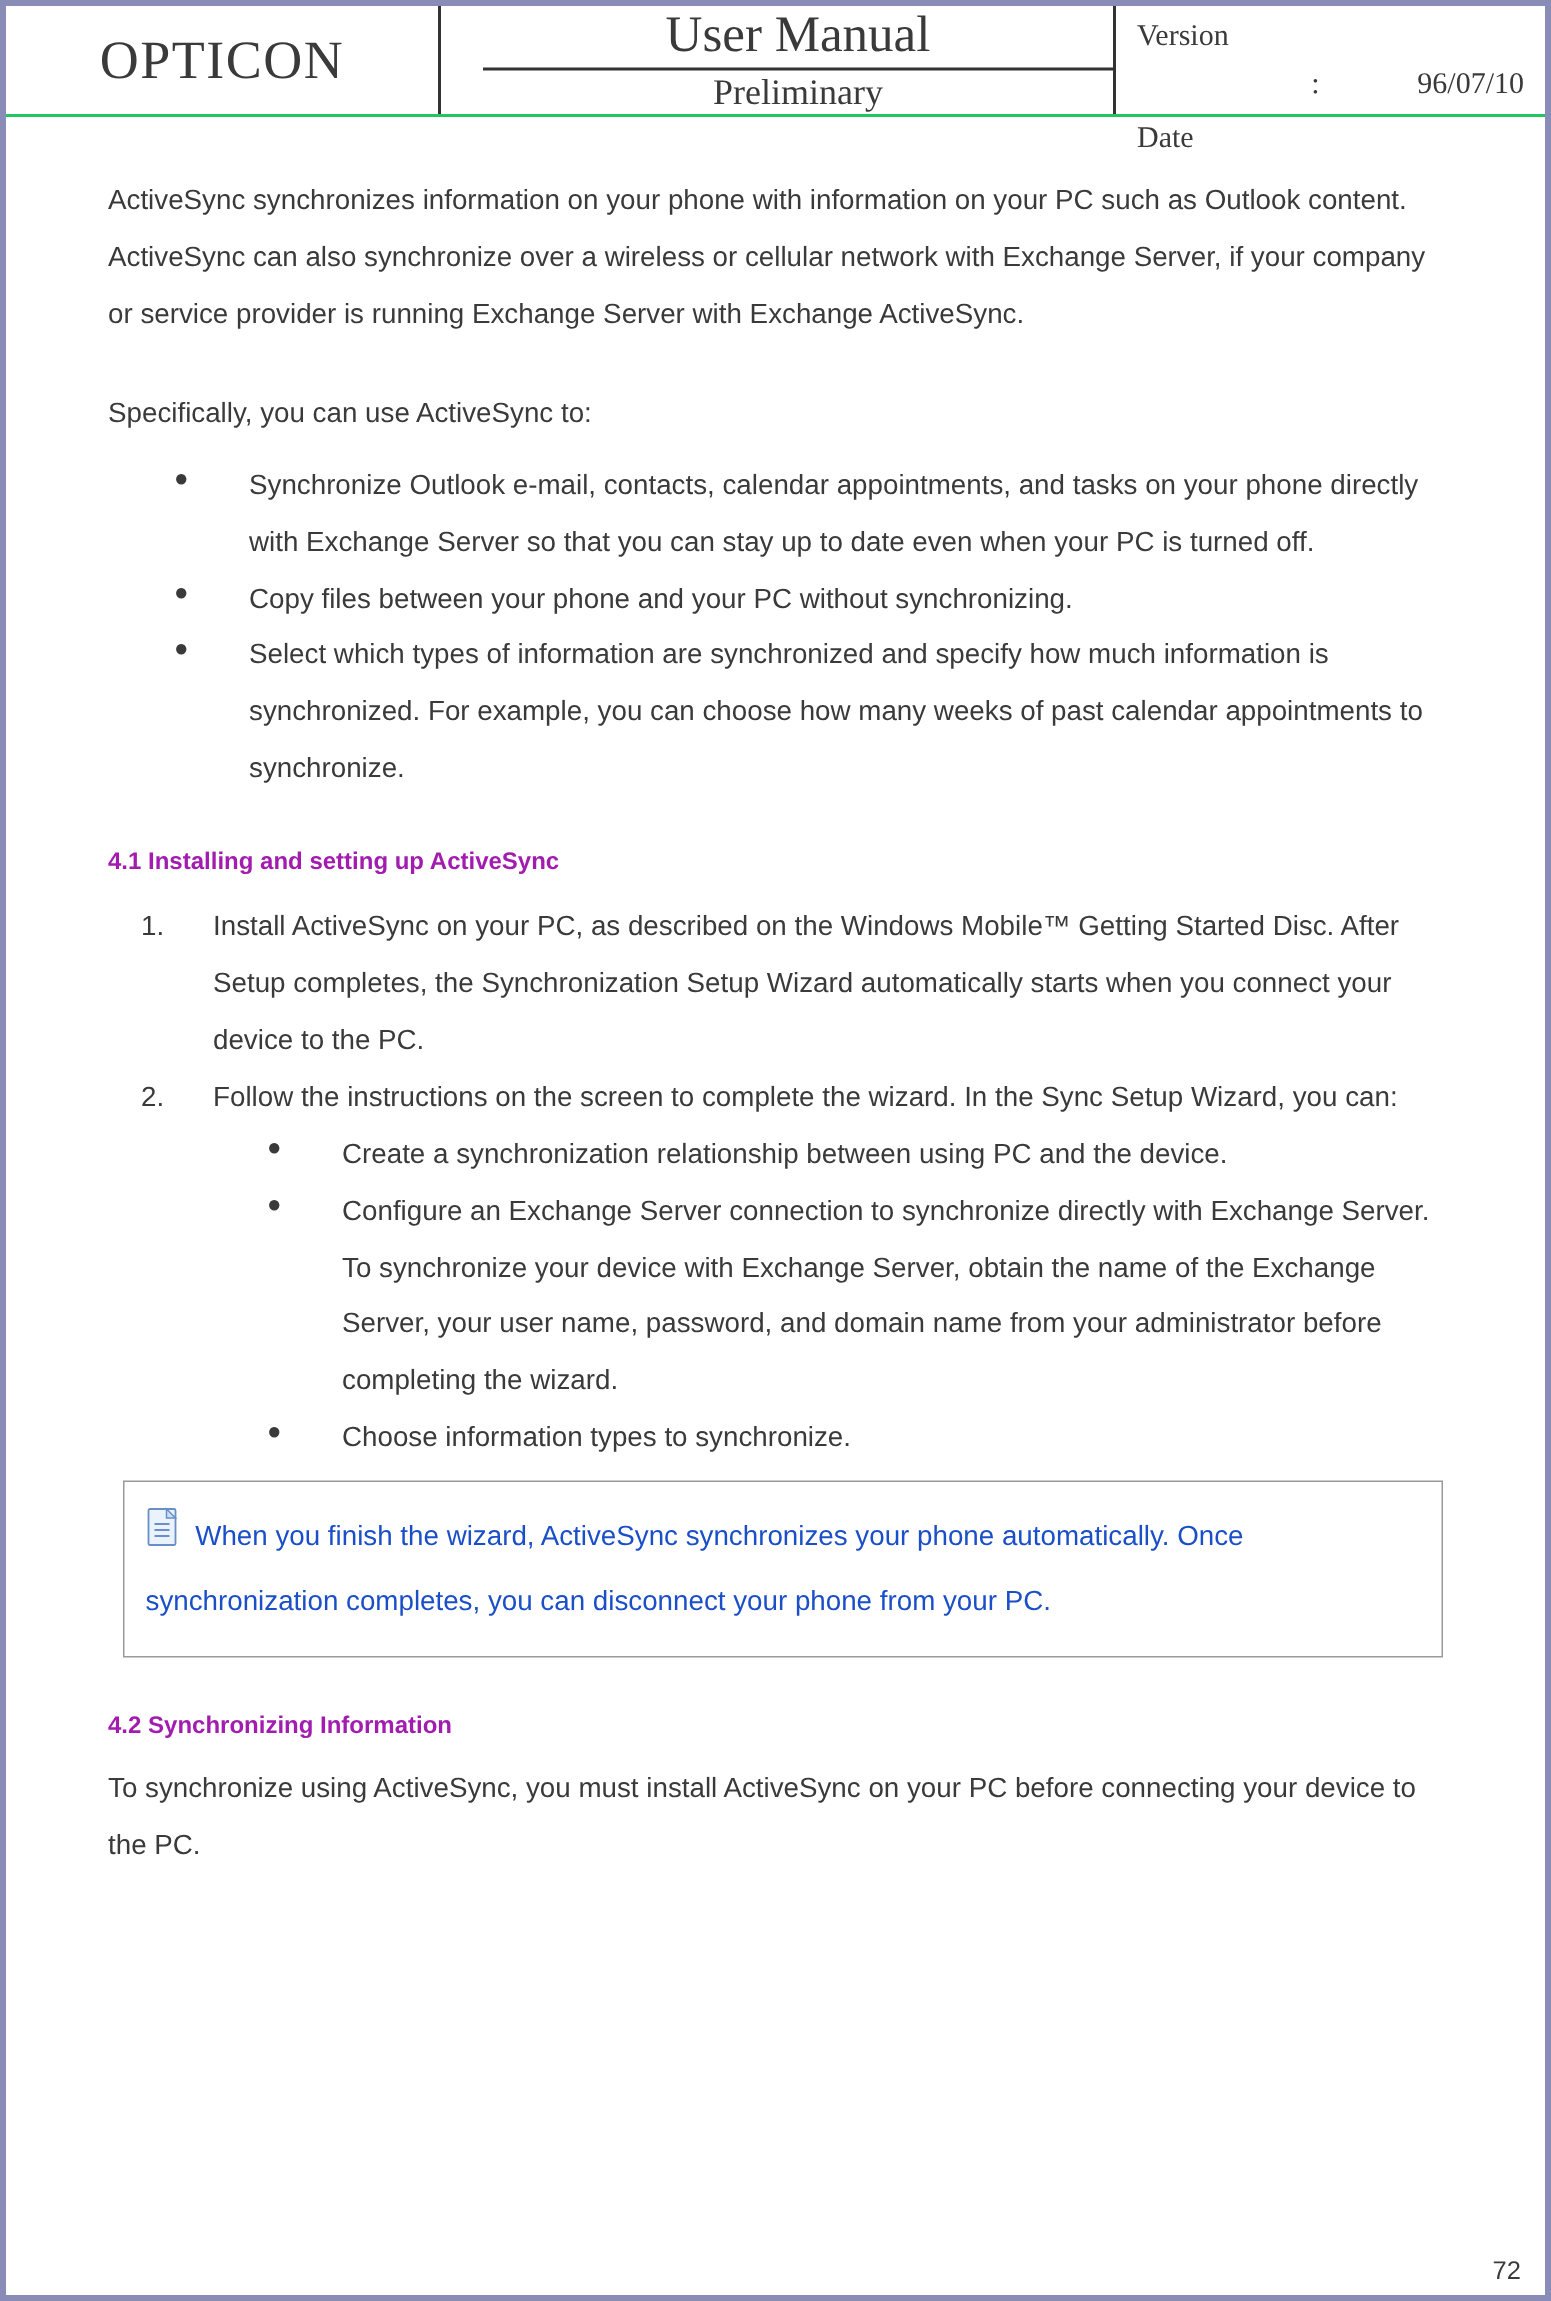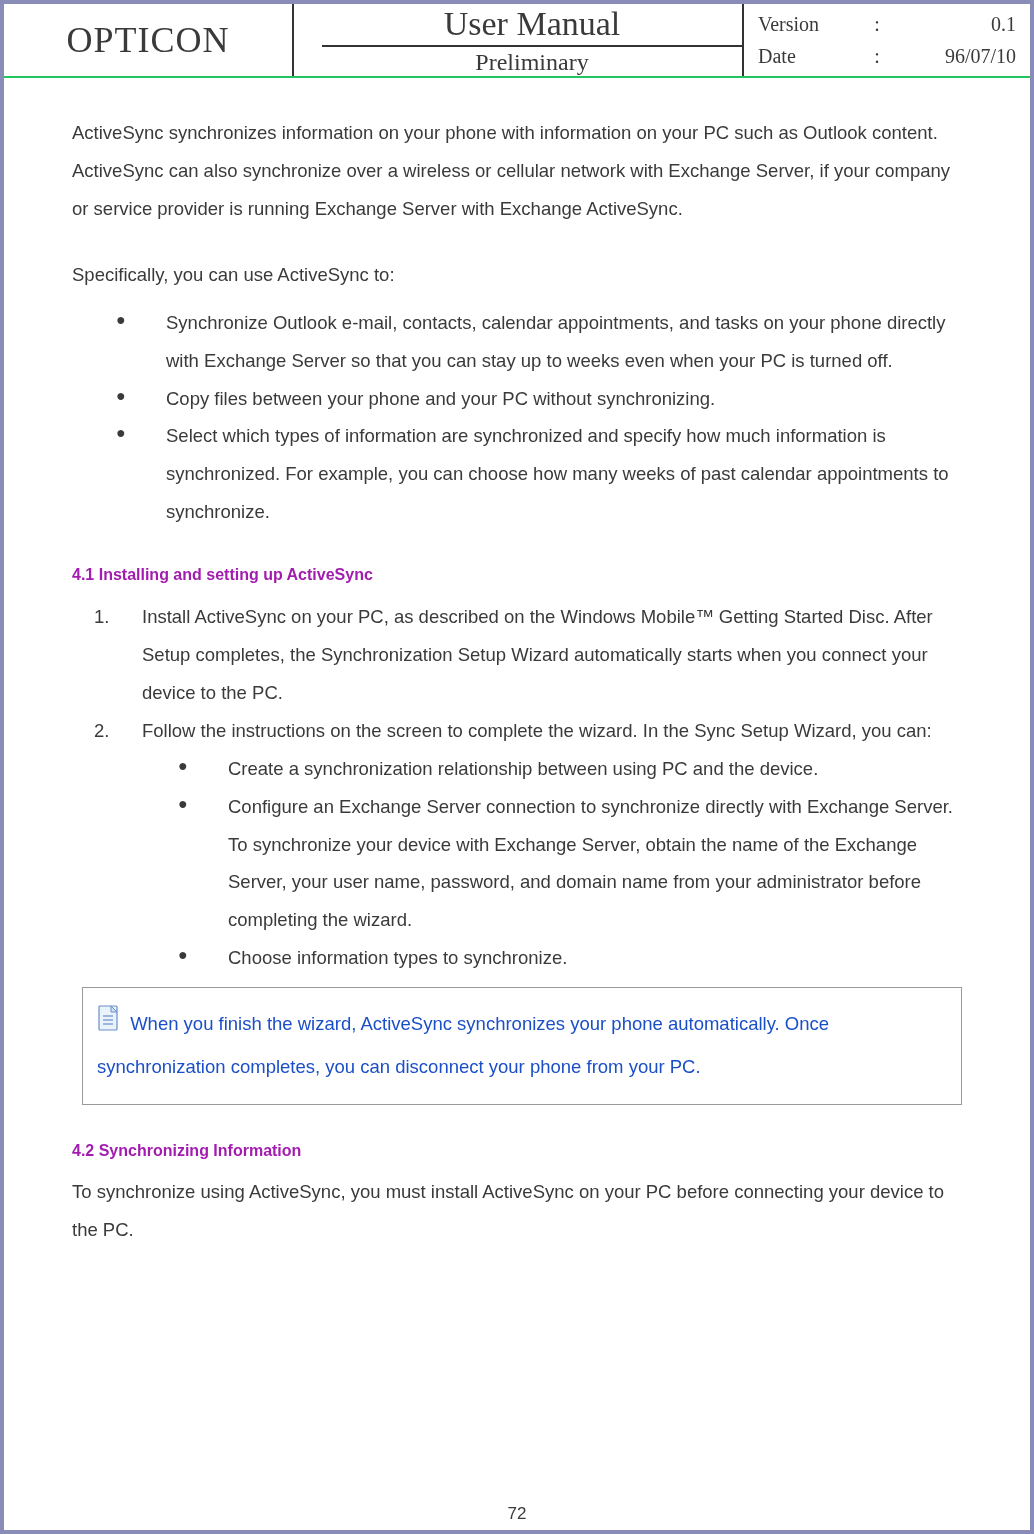--- a/index.html
+++ b/index.html
@@ -56,21 +56,21 @@
       display: flex;
       flex-direction: column;
       justify-content: center;
       padding: 0 14px;
     }
     .header-right .row {
       display: flex;
       justify-content: space-between;
       line-height: 1.6;
     }
-    .header-right .label { width: 90px; }
+    .header-right .label { width: 90px; margin-top: 36px; }
     .header-right .colon { width: 20px; text-align: center; }
     .header-right .val { width: 110px; text-align: right; }
     .content {
       padding: 36px 68px 0 68px;
       font-size: 18.5px;
       line-height: 2.05;
     }
     .intro { margin-bottom: 28px; }
     .para { margin-bottom: 10px; }
     ul.bullets {
@@ -134,22 +134,22 @@
     }
     .note-icon {
       display: inline-block;
       vertical-align: middle;
       margin-right: 4px;
     }
     .page-num {
       position: absolute;
       bottom: 6px;
       left: 0;
-      right: 0;
-      text-align: center;
+      right: 16px;
+      text-align: right;
       font-size: 17px;
     }
   </style>
 </head>
 <body>
 
 <div class="header">
   <div class="header-left">
     <span>OPTICON</span>
   </div>
@@ -171,21 +171,21 @@
   </div>
 </div>
 
 <div class="content">
 
   <p class="intro">ActiveSync synchronizes information on your phone with information on your PC such as Outlook content. ActiveSync can also synchronize over a wireless or cellular network with Exchange Server, if your company or service provider is running Exchange Server with Exchange ActiveSync.</p>
 
   <p class="para">Specifically, you can use ActiveSync to:</p>
 
   <ul class="bullets">
-    <li><span>Synchronize Outlook e-mail, contacts, calendar appointments, and tasks on your phone directly with Exchange Server so that you can stay up to weeks even when your PC is turned off.</span></li>
+    <li><span>Synchronize Outlook e-mail, contacts, calendar appointments, and tasks on your phone directly with Exchange Server so that you can stay up to date even when your PC is turned off.</span></li>
     <li><span>Copy files between your phone and your PC without synchronizing.</span></li>
     <li><span>Select which types of information are synchronized and specify how much information is synchronized. For example, you can choose how many weeks of past calendar appointments to synchronize.</span></li>
   </ul>
 
   <h2 class="section">4.1 Installing and setting up ActiveSync</h2>
 
   <ol class="numbered">
     <li>
       <span class="num">1.</span>
       <span>Install ActiveSync on your PC, as described on the Windows Mobile™ Getting Started Disc. After Setup completes, the Synchronization Setup Wizard automatically starts when you connect your device to the PC.</span>

